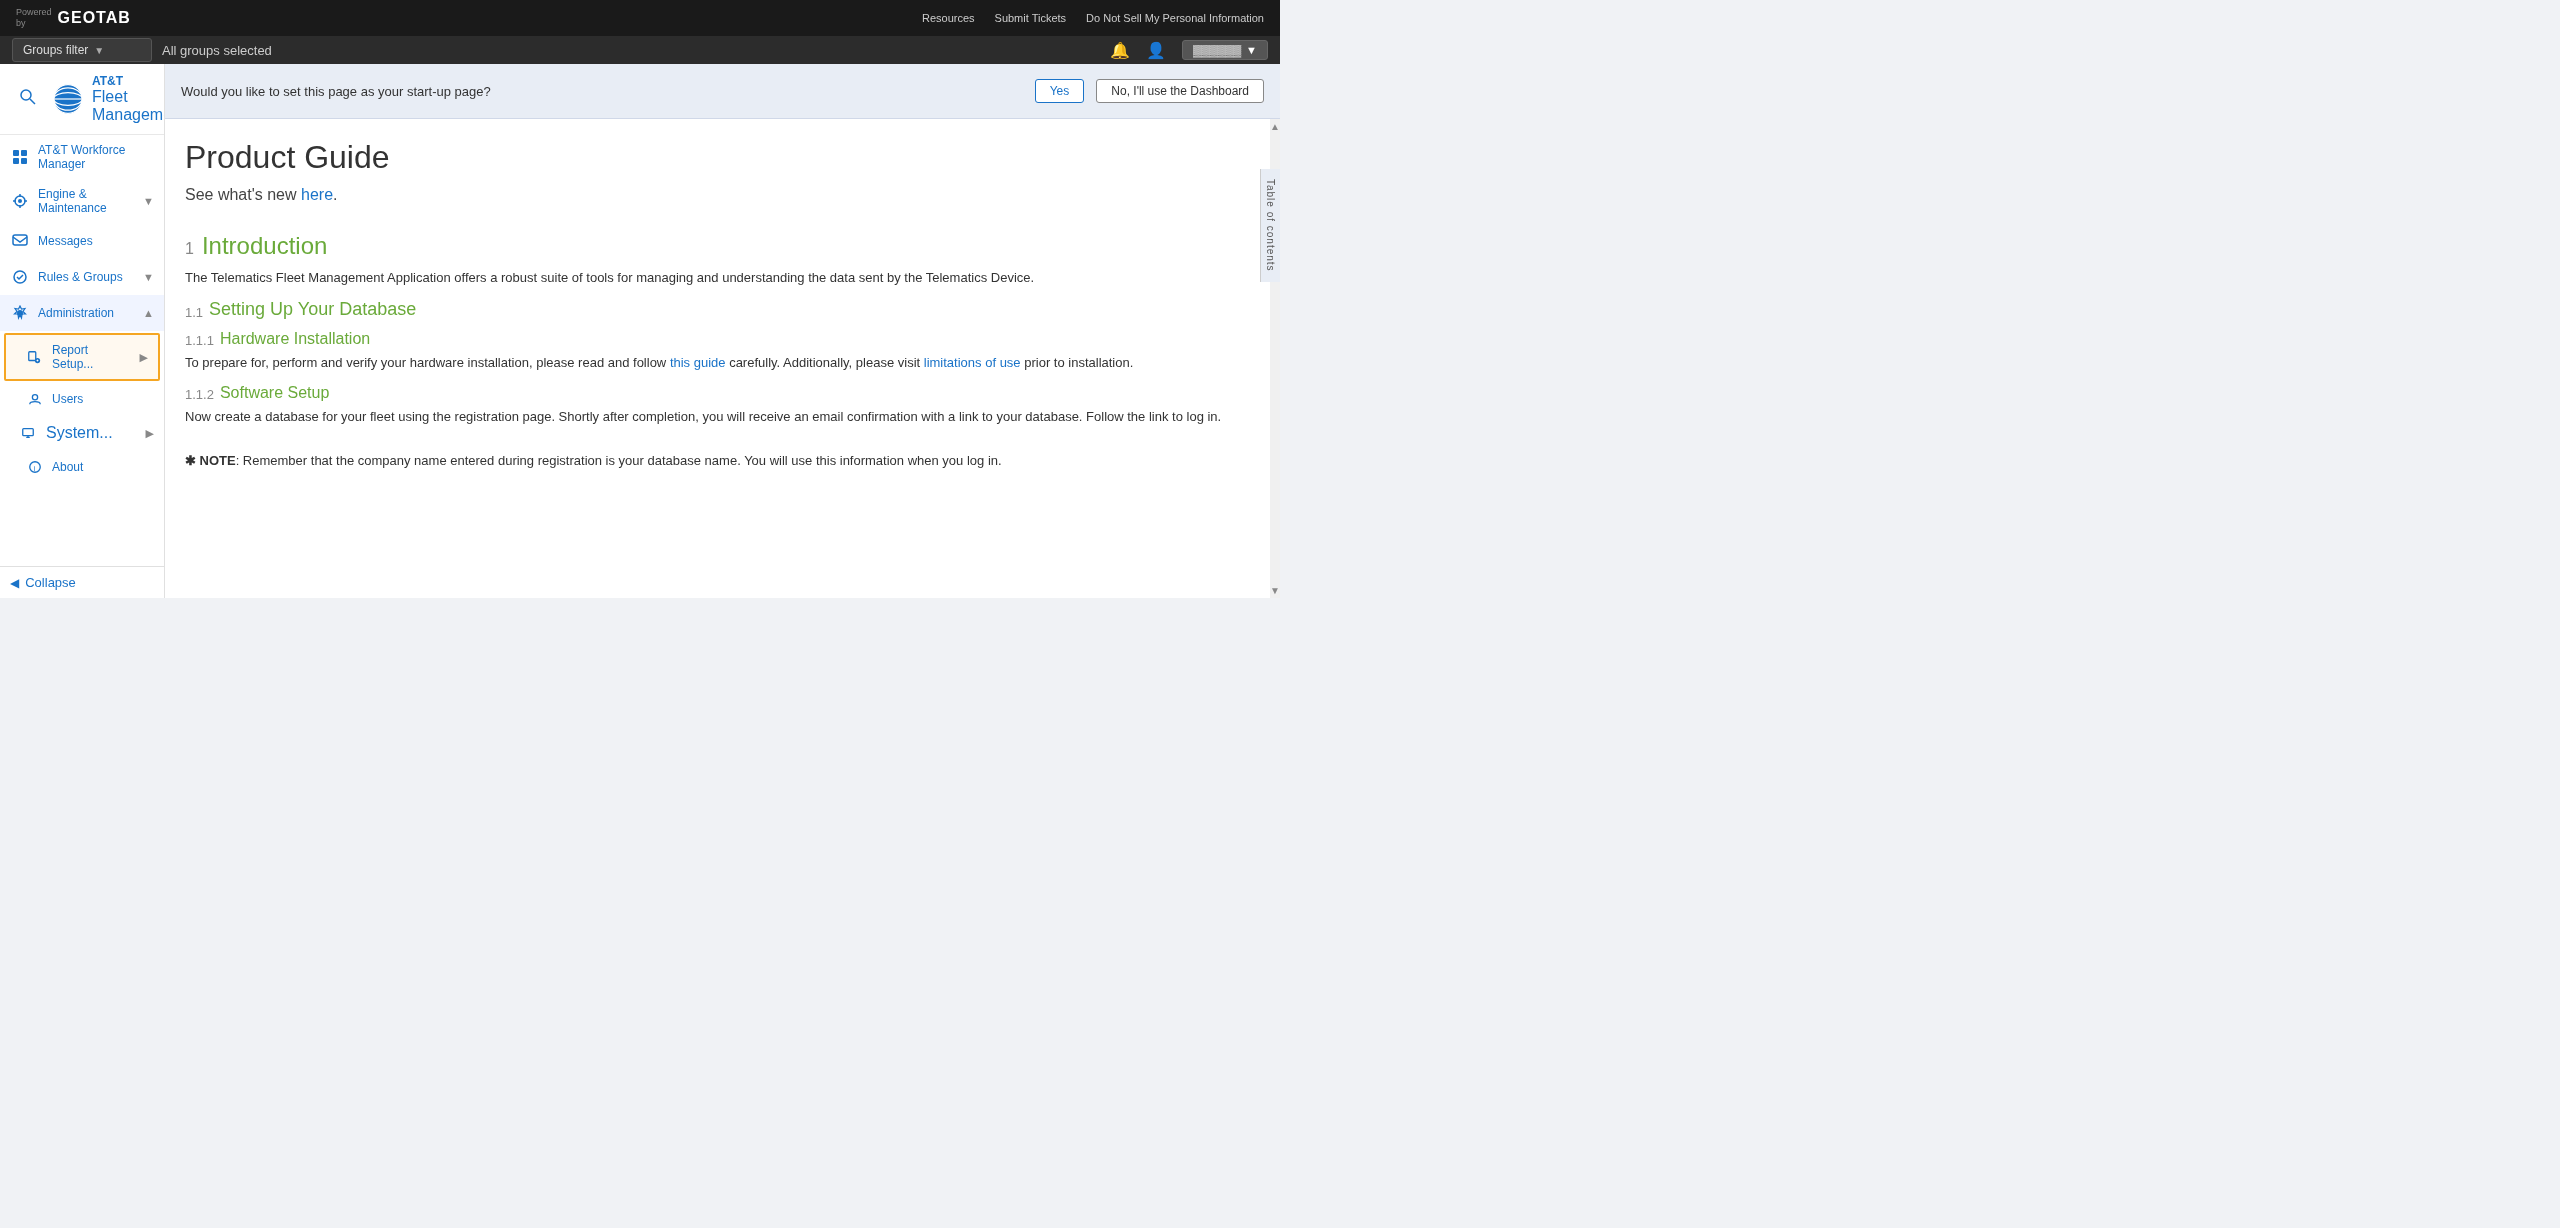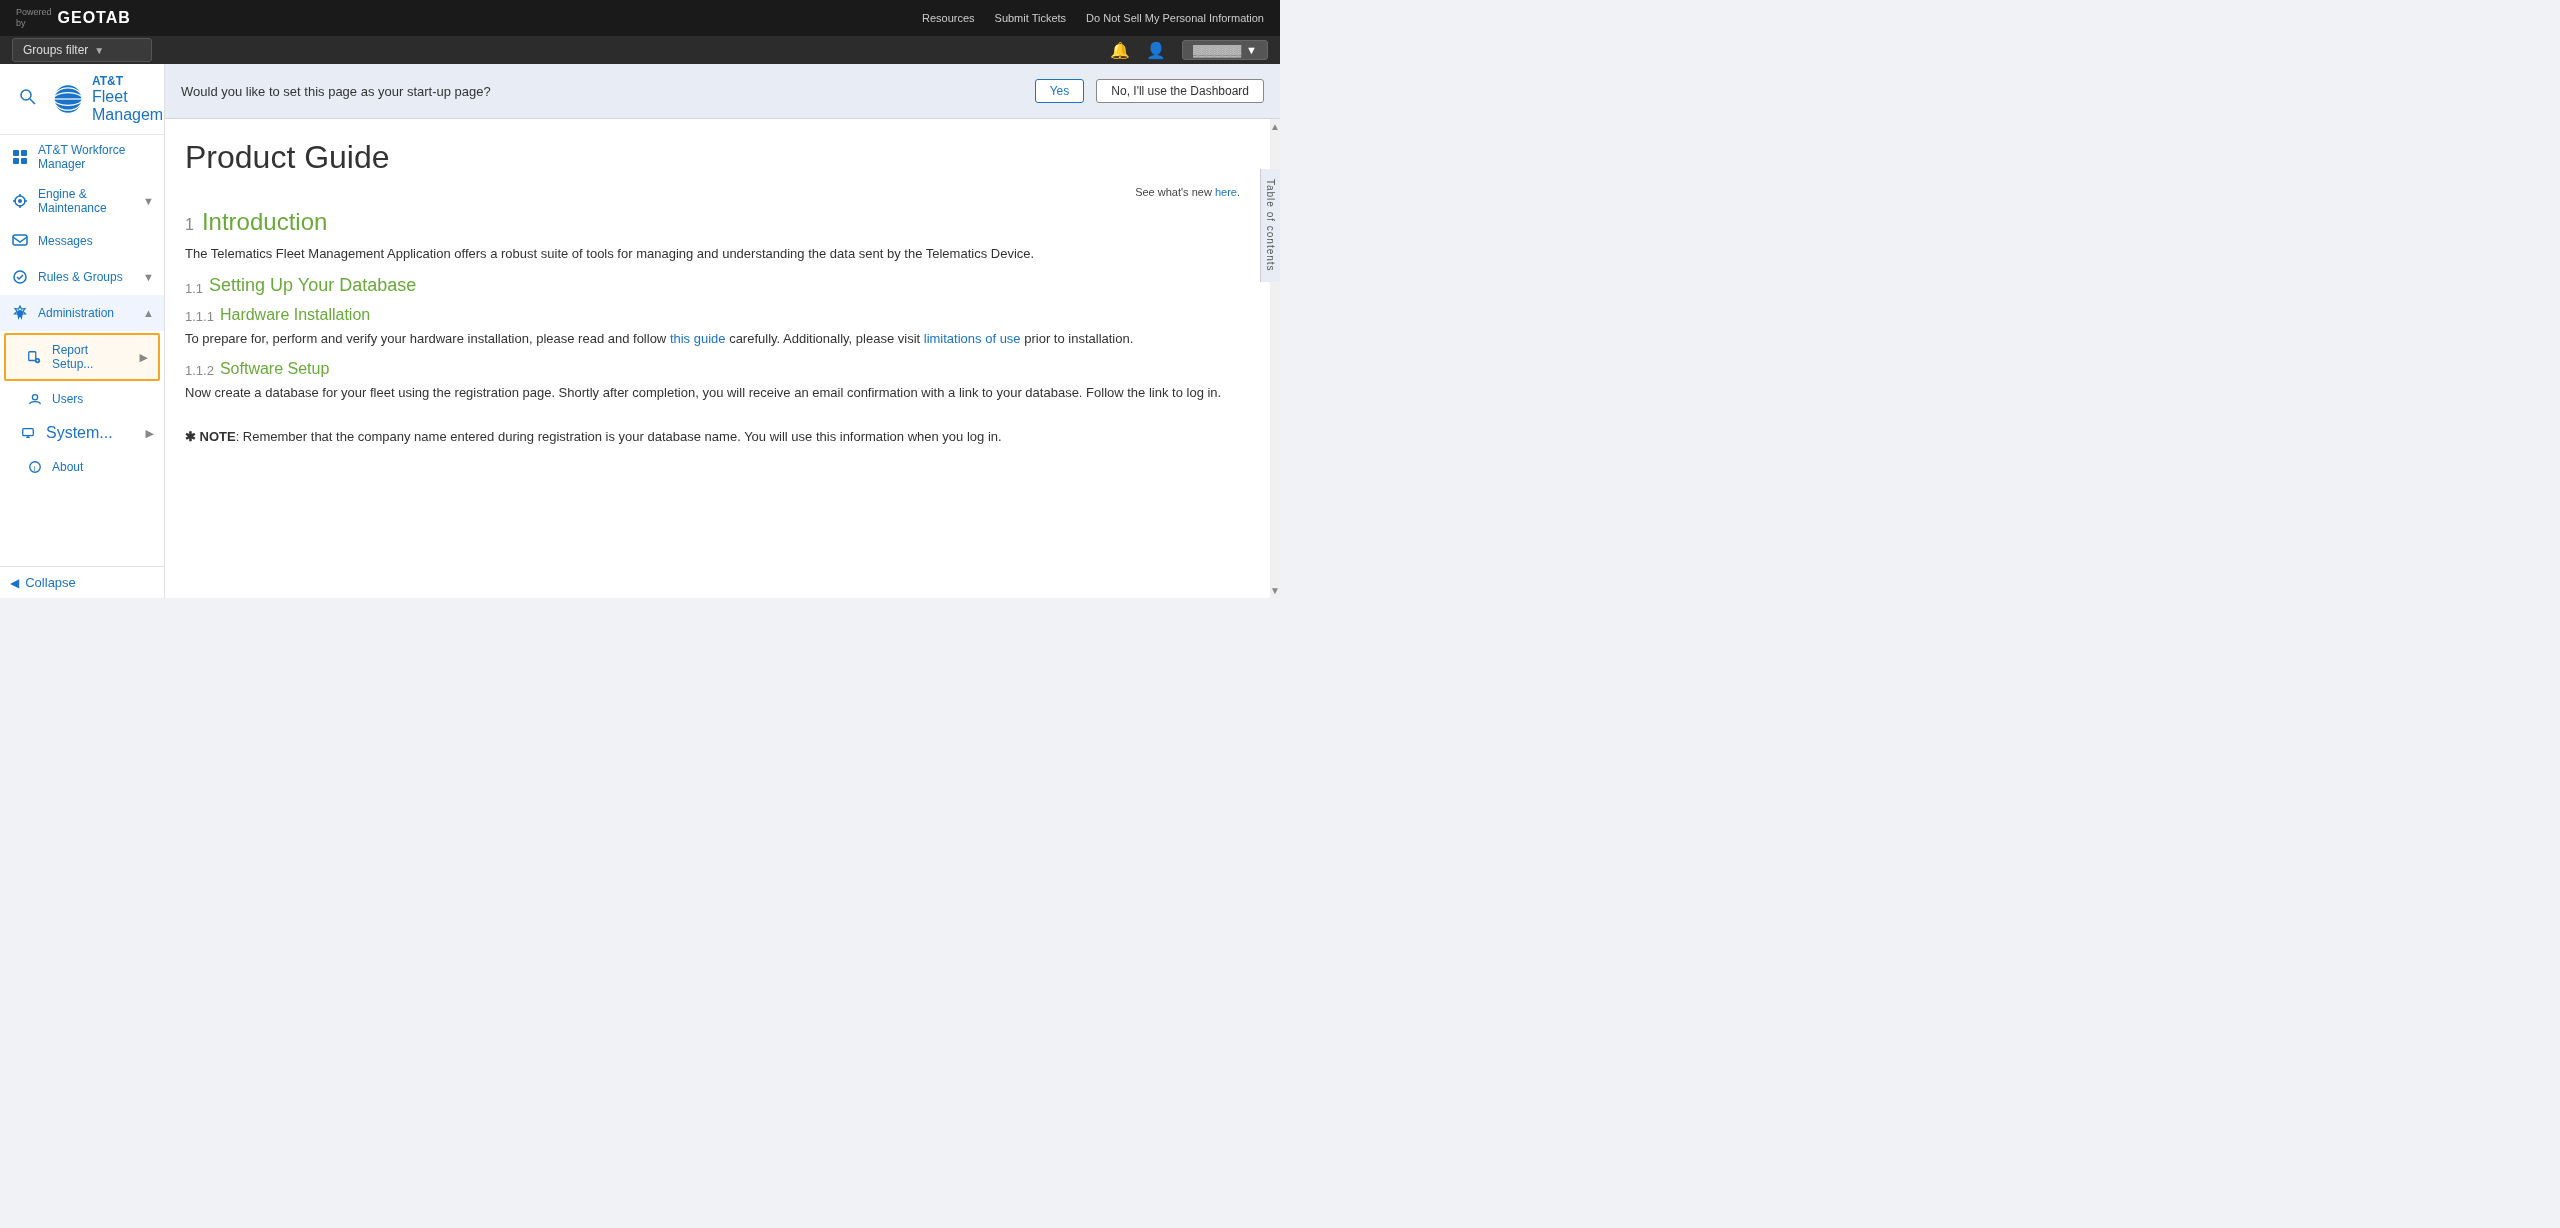--- a/index.html
+++ b/index.html
@@ -287,24 +287,23 @@
     }
 
     
     .doc-title {
       font-size: 32px;
       font-weight: 300;
       color: #333;
       margin-bottom: 10px;
     }
     .doc-subtitle {
-      font-size: 11px;
+      font-size: 16px;
       color: #444;
-      margin-bottom: 10px;
-      text-align: right;
+      margin-bottom: 28px;
     }
     .doc-subtitle a {
       color: #1a73c8;
       text-decoration: none;
     }
     .section-heading {
       font-size: 22px;
       font-weight: 400;
       margin-bottom: 8px;
       display: flex;
@@ -373,20 +372,21 @@
     <span>Submit Tickets</span>
     <span>Do Not Sell My Personal Information</span>
   </div>
 </div>
 
 <div class="filter-bar">
   <div class="groups-filter-btn">
     <span>Groups filter</span>
     <span class="arrow">▼</span>
   </div>
+  <div class="all-groups-text">All groups selected</div>
   <div class="filter-bar-right">
     <span class="bell-icon">🔔</span>
     <span class="user-icon">👤</span>
     <div class="user-menu-btn">
       <span style="color:#ccc;">▓▓▓▓▓▓</span>
       <span>▼</span>
     </div>
   </div>
 </div>
 

